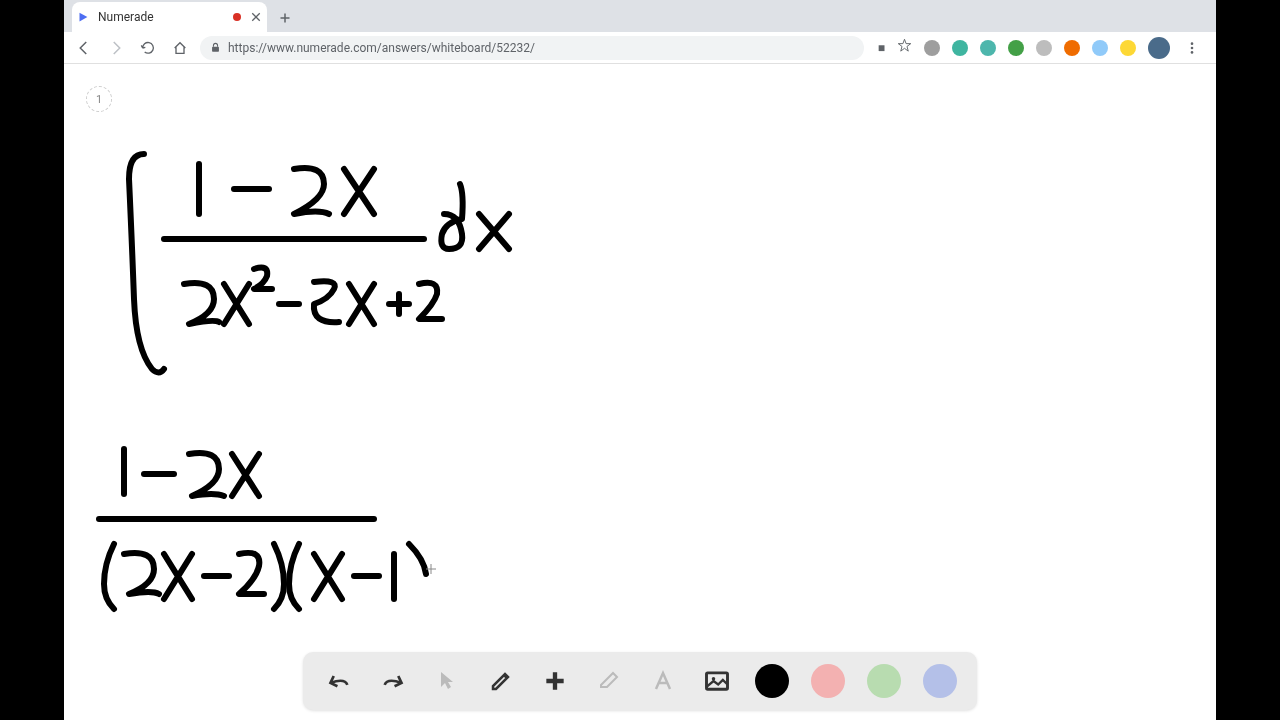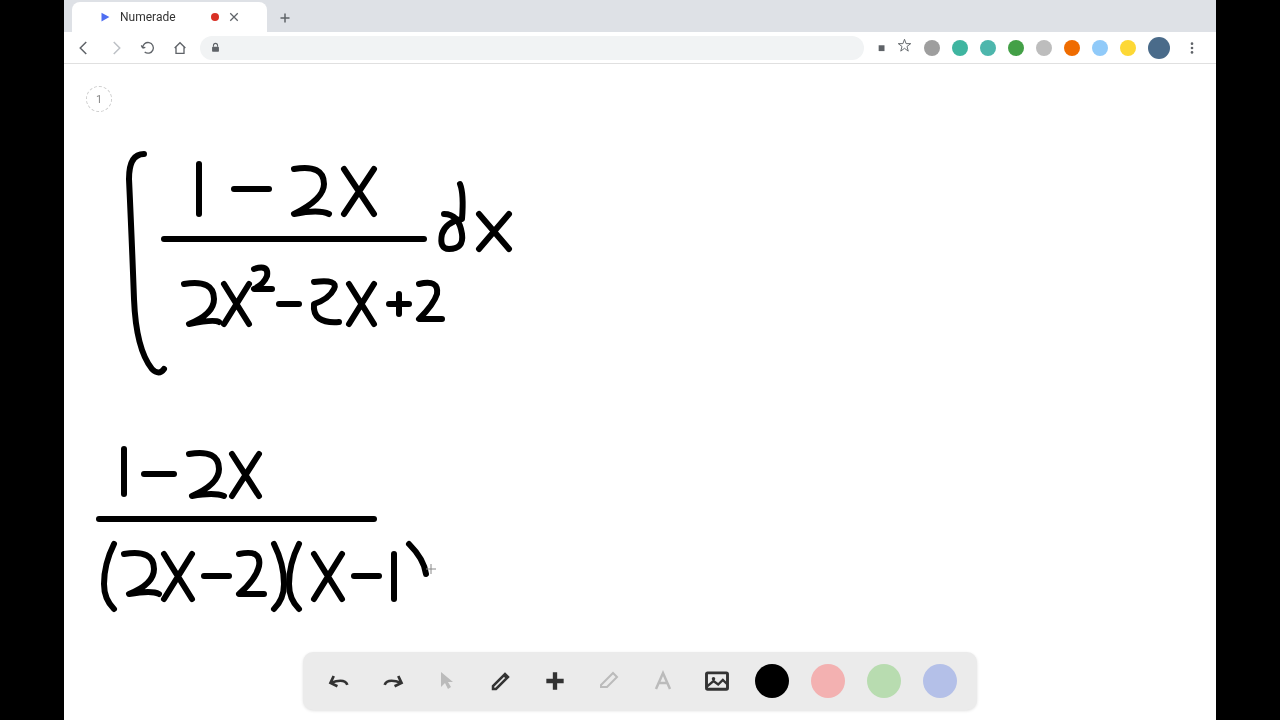--- a/index.html
+++ b/index.html
@@ -6,21 +6,21 @@
     body { font-family: -apple-system, BlinkMacSystemFont, "Segoe UI", Roboto, sans-serif; background: #fff; overflow: hidden; }
     
     .viewport { width: 1280px; height: 720px; position: relative; background: #fff; }
     .side-black { position: absolute; top: 0; bottom: 0; width: 64px; background: #000; }
     .side-left { left: 0; }
     .side-right { right: 0; }
     
     .browser { position: absolute; left: 64px; right: 64px; top: 0; bottom: 0; background: #fff; display: flex; flex-direction: column; }
     
     .tab-strip { height: 32px; background: #dee1e6; display: flex; align-items: flex-end; padding-left: 8px; }
-    .tab { height: 30px; background: #fff; border-radius: 8px 8px 0 0; display: flex; align-items: center; padding: 0 26px; gap: 8px; width: 195px; font-size: 12px; color: #333; }
+    .tab { height: 30px; background: #fff; border-radius: 8px 8px 0 0; display: flex; align-items: center; padding: 0 4px; gap: 8px; width: 195px; font-size: 12px; color: #333; }
     .tab-favicon { width: 14px; height: 14px; display: flex; align-items: center; justify-content: center; }
     .tab-title { flex: 1; white-space: nowrap; overflow: hidden; }
     .rec-dot { width: 8px; height: 8px; border-radius: 50%; background: #d93025; }
     .tab-close { width: 14px; height: 14px; display: flex; align-items: center; justify-content: center; color: #5f6368; cursor: pointer; }
     .new-tab { width: 28px; height: 28px; display: flex; align-items: center; justify-content: center; color: #5f6368; cursor: pointer; margin-left: 4px; }
     
     .addr-bar { height: 32px; background: #fff; border-bottom: 1px solid #e0e0e0; display: flex; align-items: center; padding: 0 8px; gap: 8px; }
     .nav-btn { width: 24px; height: 24px; display: flex; align-items: center; justify-content: center; color: #5f6368; cursor: pointer; border-radius: 50%; }
     .nav-btn.disabled { color: #bdc1c6; }
     .url-field { flex: 1; height: 24px; background: #f1f3f4; border-radius: 12px; display: flex; align-items: center; padding: 0 10px; gap: 6px; font-size: 12px; color: #5f6368; }
@@ -95,20 +95,21 @@
             <path d="M4 12 L12 4 L20 12 M6 11 V20 H18 V11" stroke="currentColor" stroke-width="2" fill="none"></path>
           </svg>
       </div>
       <div class="url-field">
         <span class="lock-icon">
           <svg viewBox="0 0 16 16" width="11" height="11">
               <rect x="3" y="7" width="10" height="7" rx="1" fill="currentColor"></rect>
               <path d="M5 7 V5 a3 3 0 0 1 6 0 V7" stroke="currentColor" stroke-width="1.5" fill="none"></path>
             </svg>
         </span>
+        <span>https://www.numerade.com/answers/whiteboard/52232/</span>
       </div>
       <div class="ext-icons">
         <span style="font-size:12px;color:#5f6368;">■</span>
         <span>
           <svg viewBox="0 0 24 24" width="15" height="15">
               <path d="M12 2 L14.5 9 L22 9 L16 13.5 L18 21 L12 16.5 L6 21 L8 13.5 L2 9 L9.5 9 Z" stroke="#5f6368" stroke-width="1.5" fill="none"></path>
             </svg>
         </span>
         <div class="ext-icon" style="background:#9e9e9e"></div>
         <div class="ext-icon" style="background:#3fb5a0"></div>

